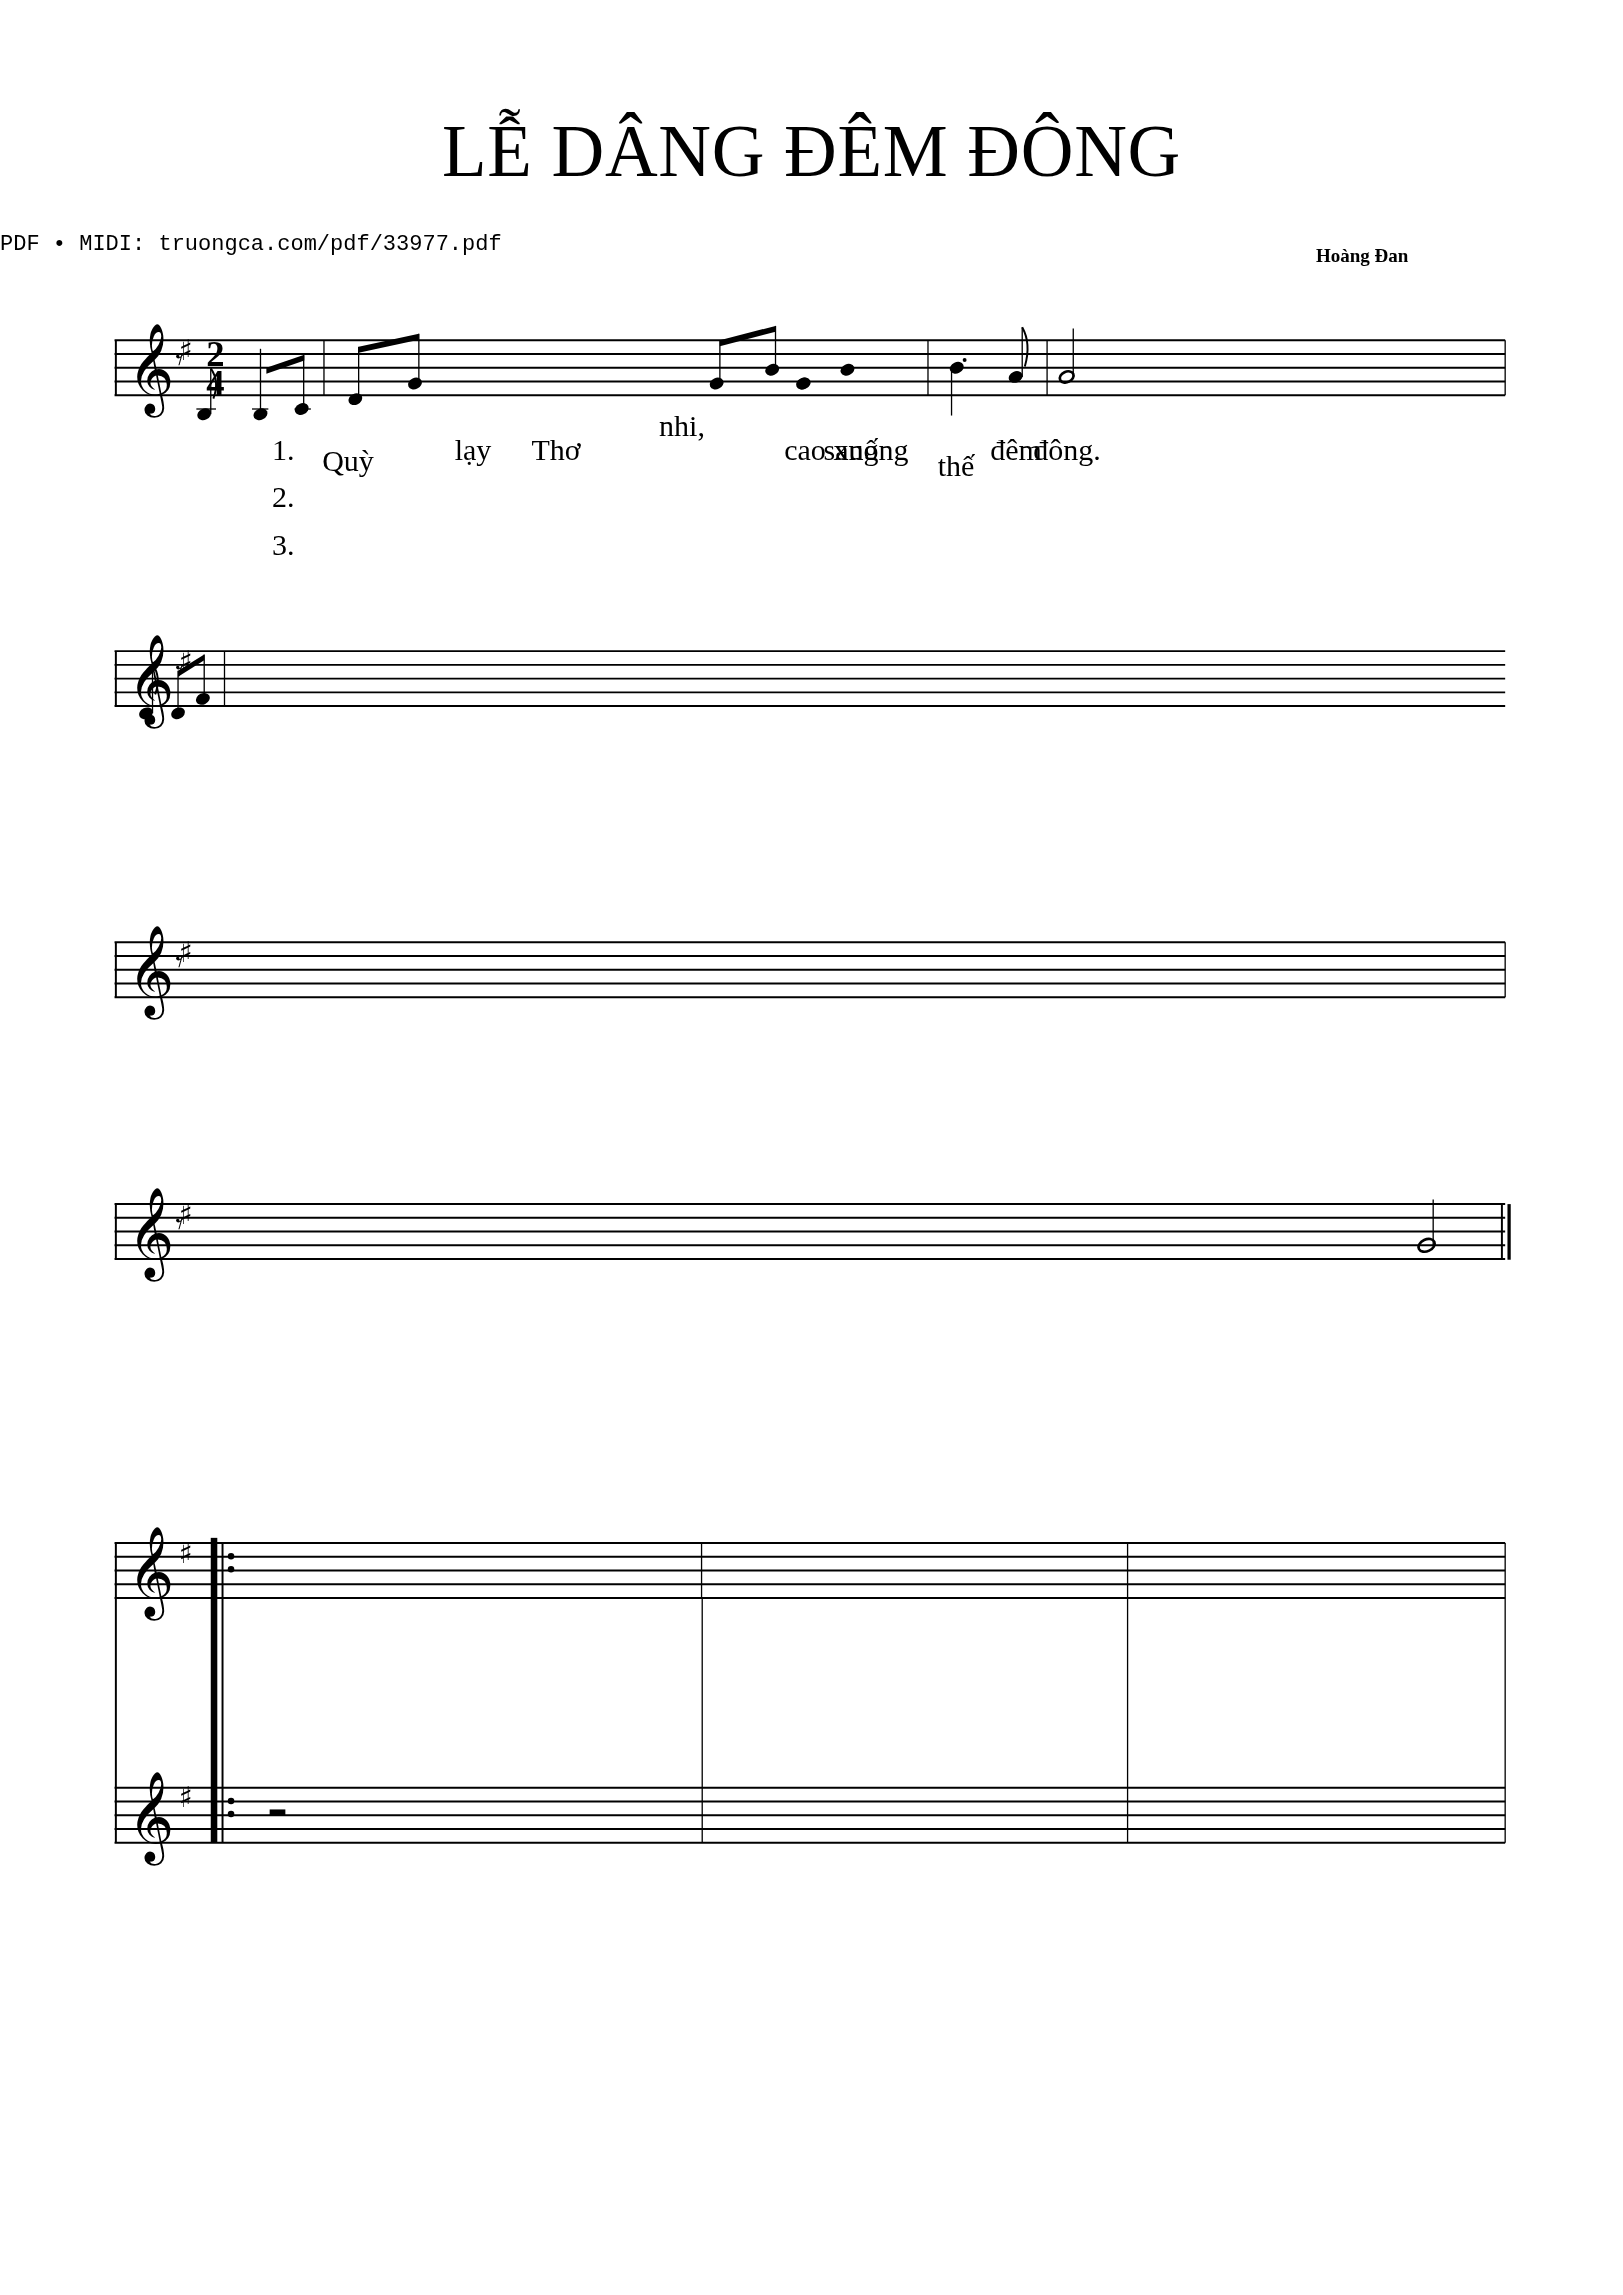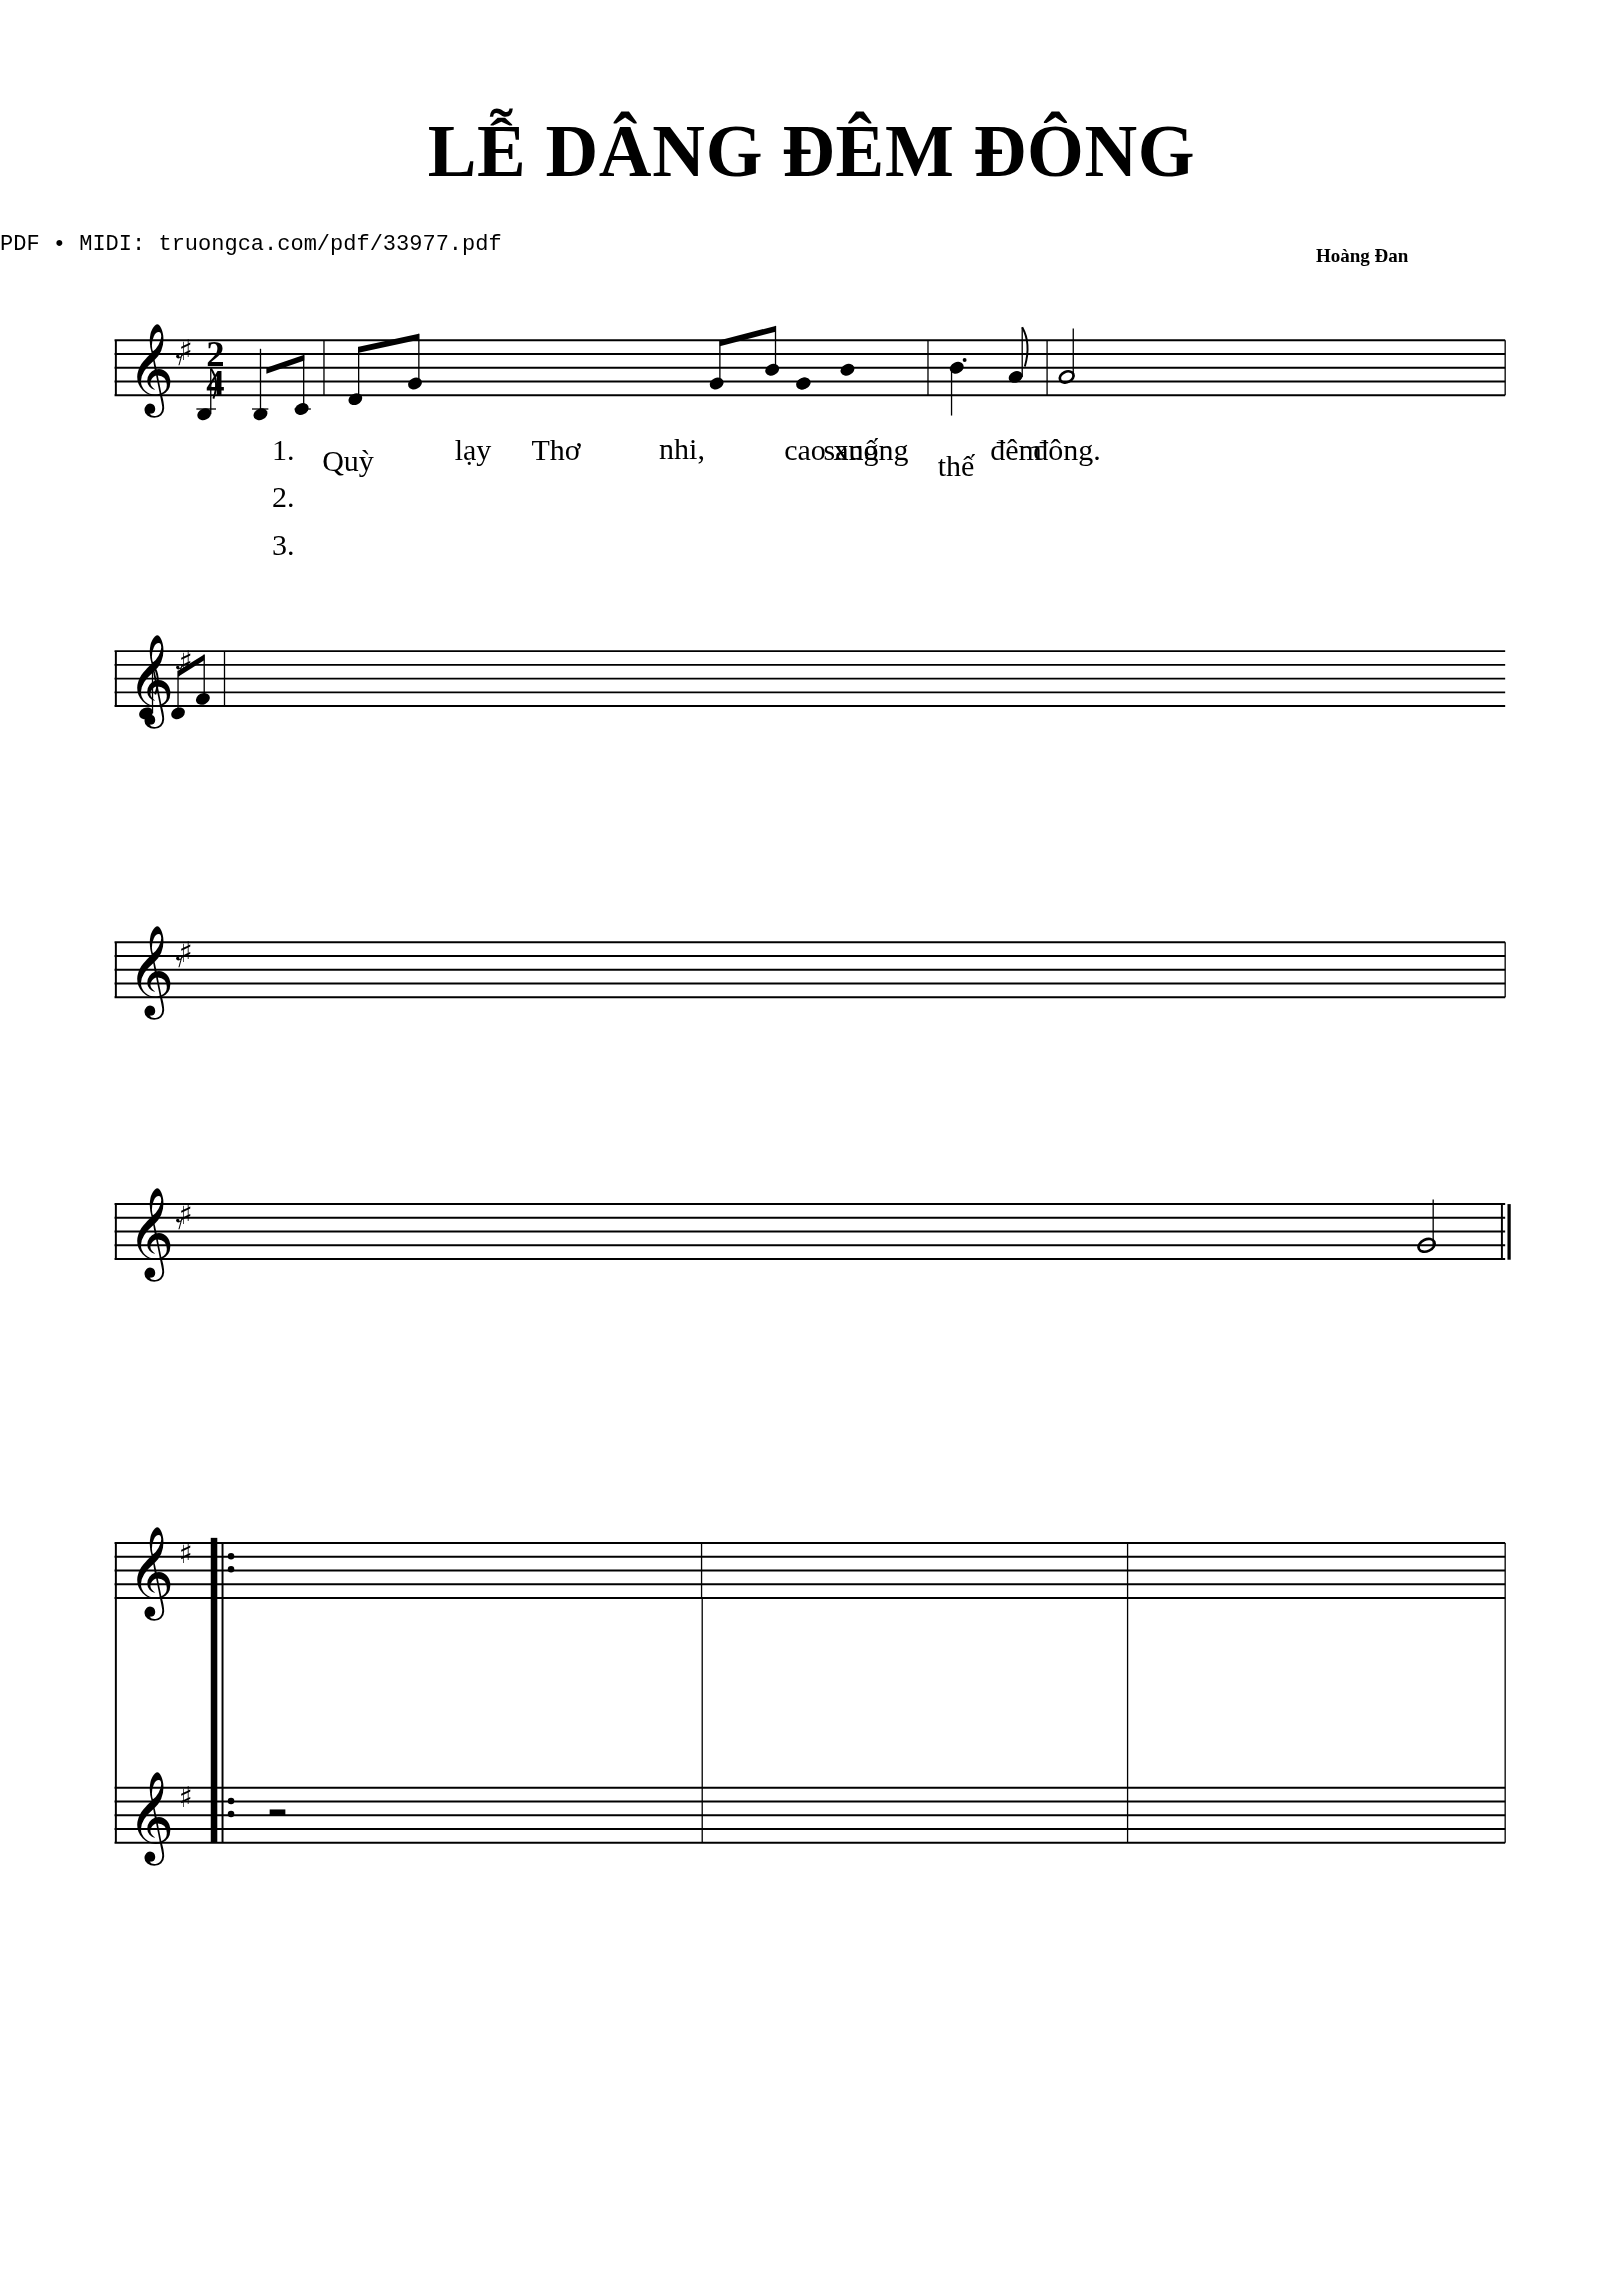--- a/index.html
+++ b/index.html
@@ -1,18 +1,18 @@
 <!DOCTYPE html>
 <html style="font-size:10.5px"><head>
 <meta charset="utf-8">
 <style>
   html, body { margin: 0; padding: 0; background: #ffffff; }
   body { width: 1623px; height: 2295px; position: relative; overflow: hidden; font-family: "Liberation Serif", serif; color: #000; }
   .abs { position: absolute; }
-  .title { left: 0; width: 1623px; top: 110px; text-align: center; font-family: "Liberation Serif", serif; font-weight: bold; font-size: 73px; letter-spacing: 0.7px; }
+  .title { left: 0; width: 1623px; top: 110px; text-align: center; font-family: "Liberation Serif", serif; font-weight: normal; font-size: 73px; letter-spacing: 0.7px; }
   .source { left: 0; width: 1623px; top: 232px; text-align: left; font-family: "Liberation Mono", monospace; font-size: 22px; }
   .composer { left: 1316px; top: 245px; font-family: "Liberation Serif", serif; font-weight: bold; font-size: 19px; }
   .lyr { position: absolute; font-family: "Liberation Serif", serif; font-size: 30px; white-space: nowrap; transform: translateX(-50%); }
   .lyr.left { transform: none; }
   svg.music { position: absolute; left: 0; top: 0; }
 </style>
 </head>
 <body>
 
 <div class="abs title">LỄ DÂNG ĐÊM ĐÔNG</div>
@@ -173,21 +173,21 @@
 </svg>
 
 <div>
   <span class="lyr left" style="left:272px;top:433px">1.</span>
   <span class="lyr left" style="left:272px;top:480px">2.</span>
   <span class="lyr left" style="left:272px;top:528px">3.</span>
 
   <span class="lyr" style="left:348px;top:444px">Quỳ</span>
   <span class="lyr" style="left:473px;top:433px">lạy</span>
   <span class="lyr" style="left:556px;top:433px">Thơ</span>
-  <span class="lyr" style="left:682px;top:432px">nhi,</span>
+  <span class="lyr" style="left:682px;top:409px">nhi,</span>
   <span class="lyr" style="left:805px;top:433px">cao</span>
   <span class="lyr" style="left:851px;top:433px">sang</span>
   <span class="lyr" style="left:871px;top:433px">xuống</span>
   <span class="lyr" style="left:956px;top:449px">thế</span>
   <span class="lyr" style="left:1016px;top:433px">đêm</span>
   <span class="lyr" style="left:1067px;top:433px">đông.</span>
 </div>
 
 
 </body></html>

